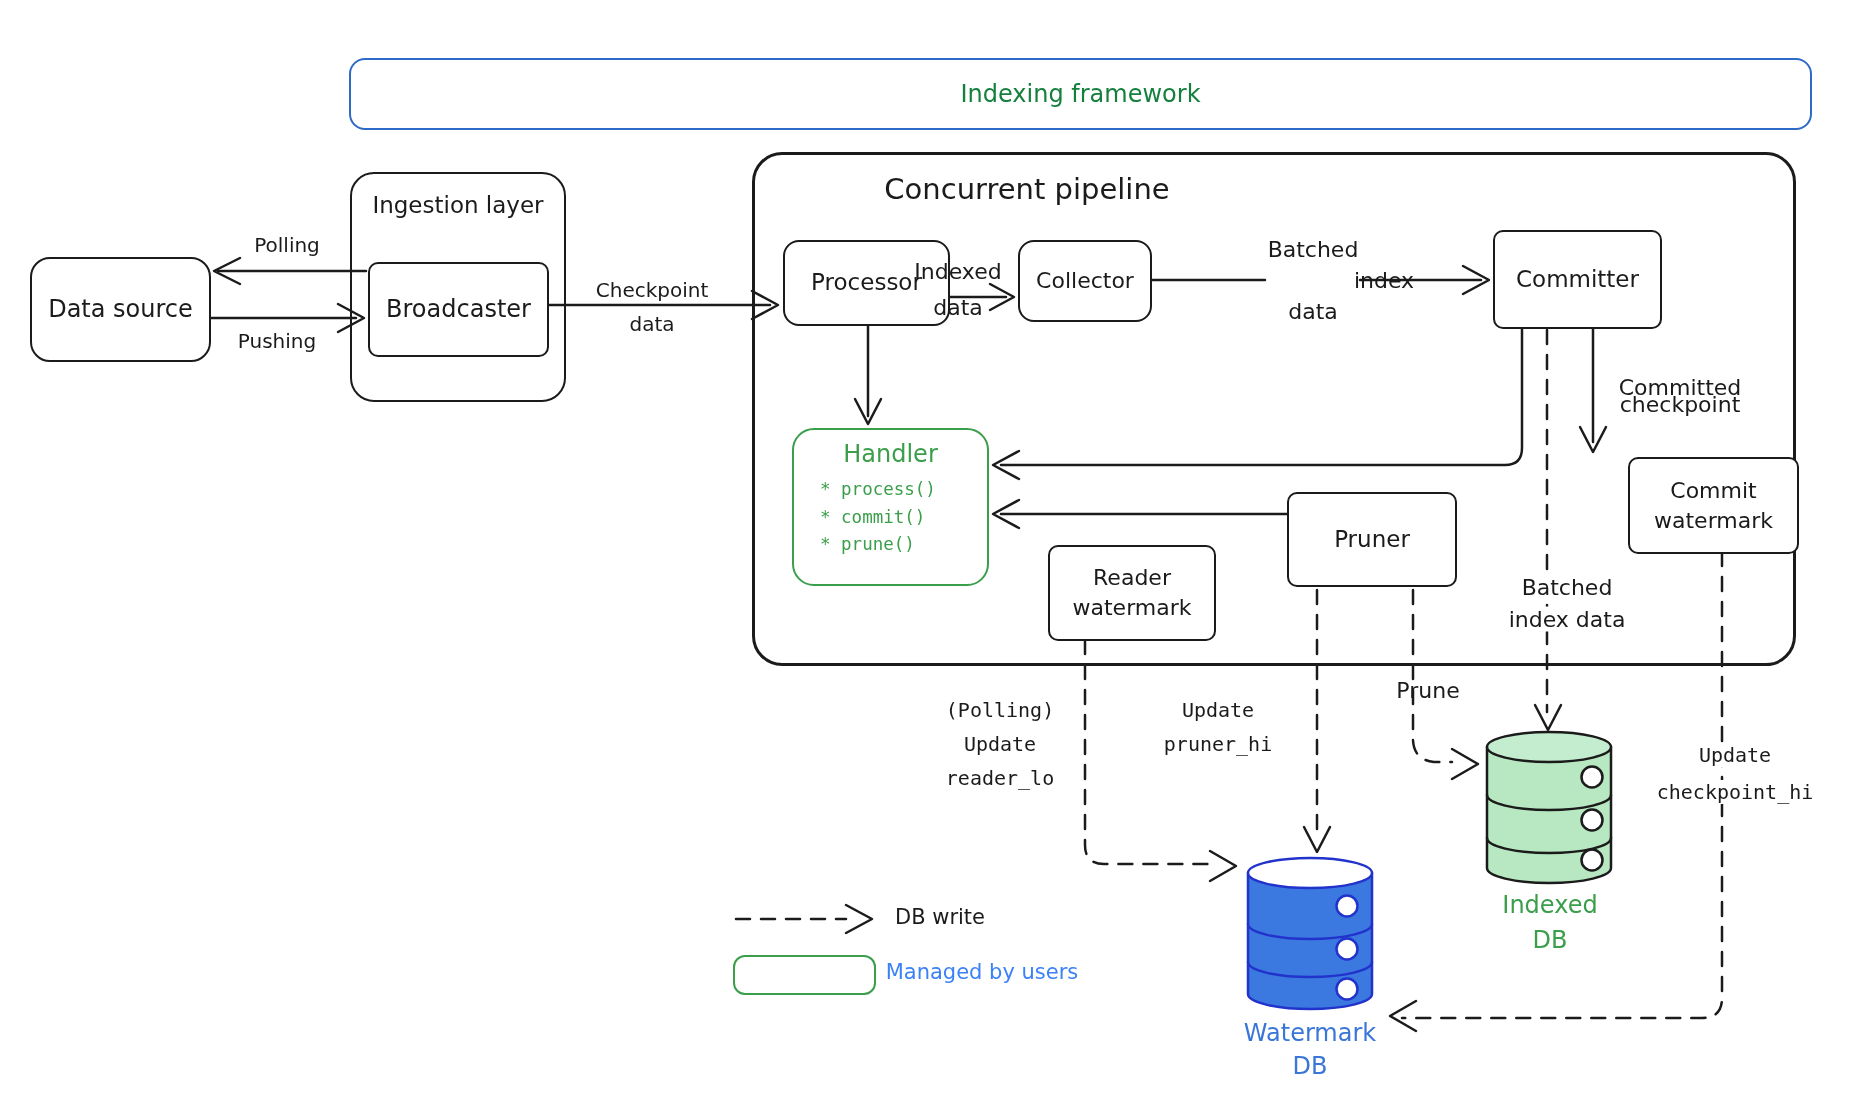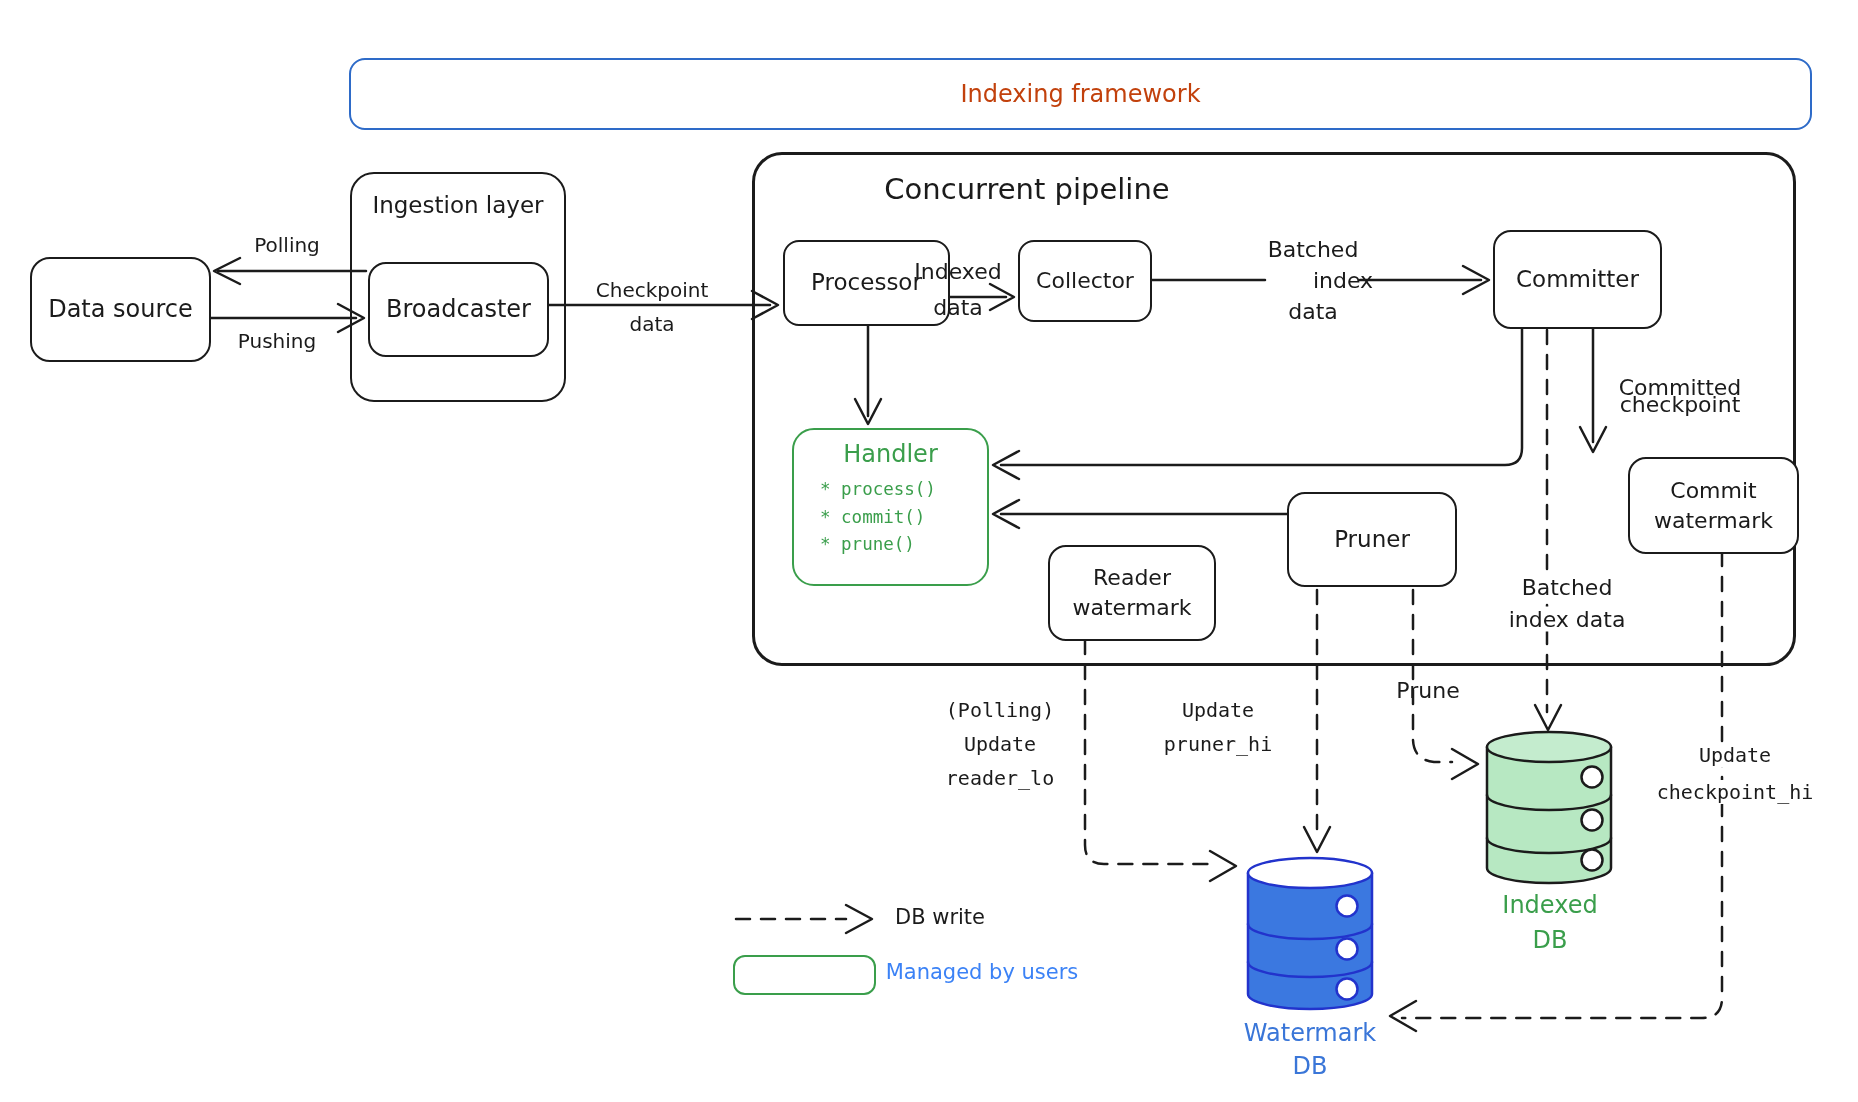--- a/index.html
+++ b/index.html
@@ -1,34 +1,34 @@
 <!DOCTYPE html>
 <html><head>
 <meta charset="utf-8">
 <style>
   html,body{margin:0;padding:0;background:#fff;}
   #canvas{position:relative;width:1858px;height:1102px;background:#ffffff;overflow:hidden;
           font-family:"DejaVu Sans", sans-serif;color:#1b1b1b;}
   svg.layer{position:absolute;left:0;top:0;z-index:1;}
-  .box{position:absolute;border:2.5px solid #1b1b1b;border-radius:18px;background:#ffffff;
+  .box{position:absolute;border:2.5px solid #1b1b1b;border-radius:10px;background:#ffffff;
        display:flex;flex-direction:column;align-items:center;justify-content:center;z-index:2;}
   .container-box{background:transparent;justify-content:flex-start;}
   .blue-box{border-color:#2e6bc8;}
   .green-box{border-color:#3a9e4b;}
   .node-label{font-size:23px;line-height:1.35;text-align:center;white-space:nowrap;}
   .lbl{position:absolute;transform:translate(-50%,-50%);white-space:nowrap;z-index:3;text-align:center;}
   .hand23{font-size:20px;}
   .hand22{font-size:22px;}
   .hand21{font-size:21px;}
   .mono20{font-family:"DejaVu Sans Mono",monospace;font-size:20px;}
   .whitebg{background:#ffffff;padding:0 4px;}
   .dbblue-text{color:#3a76d8;font-size:24px;}
   .dbgreen-text{color:#3a9e4b;font-size:24px;}
   .green-text{color:#3b82f6;}
-  .framework-title{font-size:24px;color:#c2410c;}
+  .framework-title{font-size:24px;color:#15803d;}
   .pipeline-title{font-size:29px;}
   .handler-title{font-size:24px;color:#3a9e4b;margin-top:10px;}
   .handler-methods{font-family:"DejaVu Sans Mono",monospace;font-size:17.5px;line-height:27.5px;
                    color:#3a9e4b;align-self:flex-start;padding-left:26px;margin-top:8px;}
   .small-label{font-size:22px;}
 </style>
 </head>
 <body>
 
 <div id="canvas">
@@ -153,21 +153,21 @@
   <div class="lbl hand23" style="left:287px;top:245px;">Polling</div>
   <div class="lbl hand23" style="left:277px;top:341px;">Pushing</div>
 
   <div class="lbl hand23" style="left:652px;top:290px;">Checkpoint</div>
   <div class="lbl hand23" style="left:652px;top:324px;">data</div>
 
   <div class="lbl hand22" style="left:958px;top:271px;">Indexed</div>
   <div class="lbl hand22" style="left:958px;top:307px;">data</div>
 
   <div class="lbl hand22" style="left:1313px;top:249px;">Batched</div>
-  <div class="lbl hand22" style="left:1343px;top:280px;">index</div>
+  <div class="lbl hand22" style="left:1384px;top:280px;">index</div>
   <div class="lbl hand22" style="left:1313px;top:311px;">data</div>
 
   <div class="lbl hand22" style="left:1680px;top:371px;margin-top:16px;">Committed</div>
   <div class="lbl hand22" style="left:1680px;top:404px;">checkpoint</div>
 
   <div class="lbl hand22 whitebg" style="left:1567px;top:587px;">Batched</div>
   <div class="lbl hand22 whitebg" style="left:1567px;top:619px;">index data</div>
 
   <div class="lbl hand22" style="left:1428px;top:690px;">Prune</div>
 

